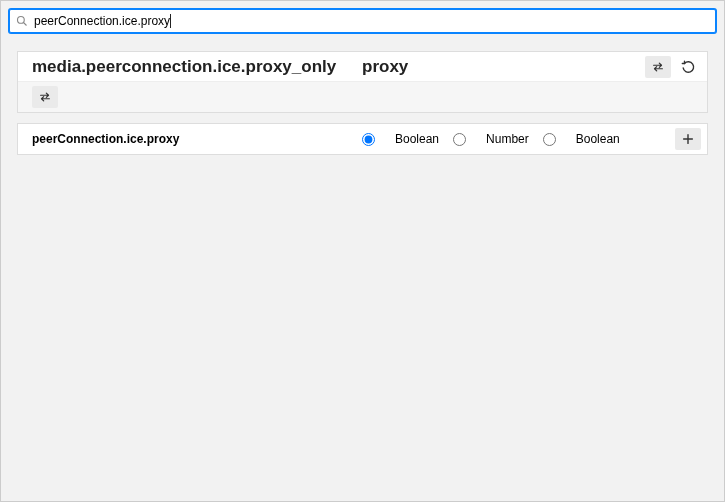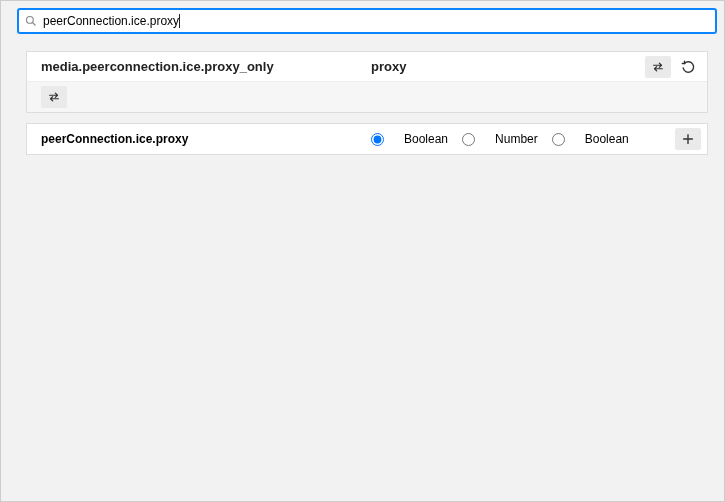--- a/index.html
+++ b/index.html
@@ -8,21 +8,20 @@
     font-family: -apple-system, BlinkMacSystemFont, "Segoe UI", Arial, sans-serif;
     font-size: 12px;
     background: #f2f2f2;
     width: 725px;
     height: 502px;
     overflow: hidden;
     border: 1px solid #ccc;
   }
   .container {
     padding: 8px 8px 8px 8px;
-    margin-left: 9px;
   }
   .search-wrap {
     display: flex;
     align-items: center;
     background: #fff;
     border: 1px solid #0a84ff;
     box-shadow: 0 0 0 1px #0a84ff;
     border-radius: 2px;
     height: 24px;
     padding: 0 6px;
@@ -46,21 +45,21 @@
     background: #fff;
     border: 1px solid #ddd;
     margin: 0 8px;
   }
   .row {
     display: flex;
     align-items: center;
     height: 30px;
     padding-left: 14px;
     border-bottom: 1px solid #eee;
-    font-size: 13px;
+    font-size: 17px;
     color: #222;
   }
   .row:last-child { border-bottom: none; }
   .row.alt { background: #f6f6f6; }
   .pref-name {
     flex: 0 0 330px;
     overflow: hidden;
     text-overflow: ellipsis;
     white-space: nowrap;
   }

